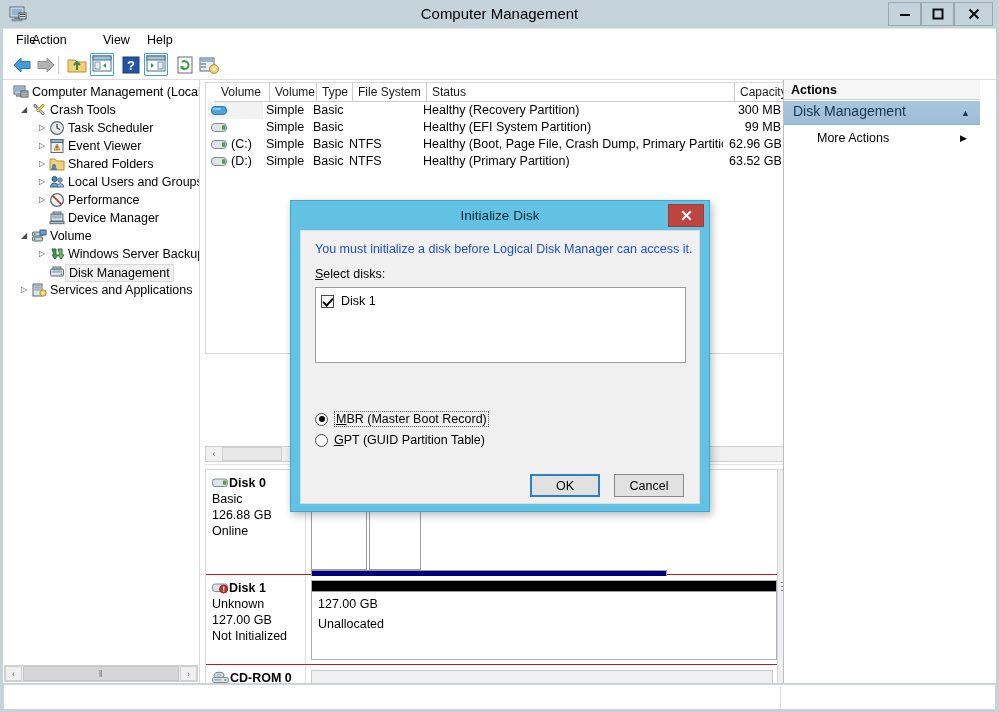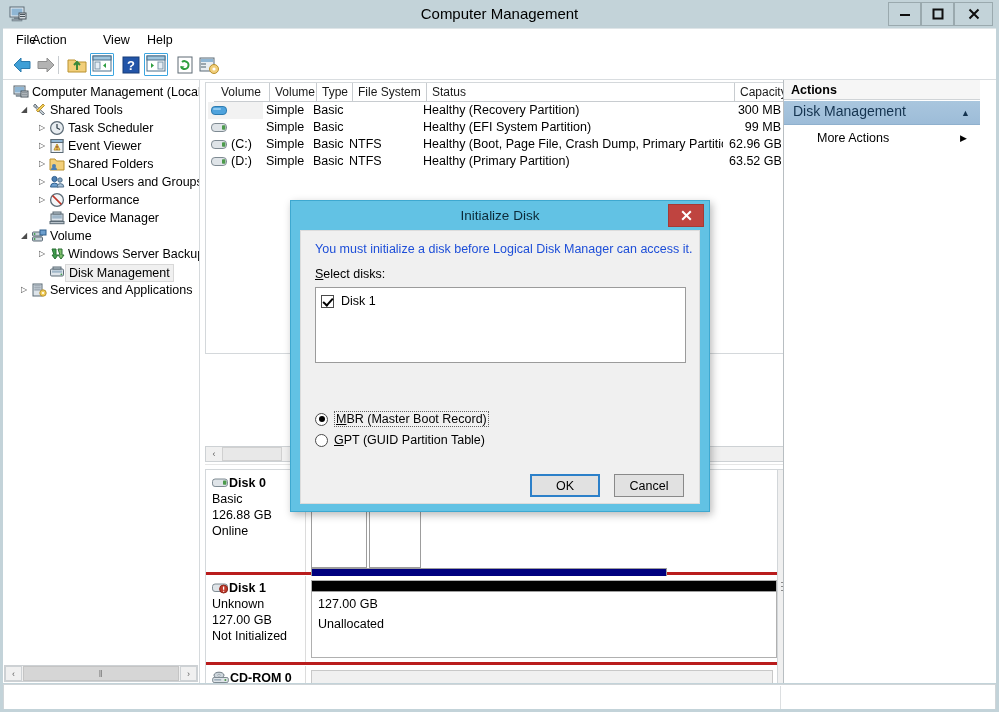--- a/index.html
+++ b/index.html
@@ -318,21 +318,21 @@
     background: #ffffff;
     border: 1px solid #d4d8db;
     box-sizing: border-box;
     overflow: hidden;
   }
   .disk-block {
     position: absolute;
     left: 0;
     width: 571px;
     background: #ffffff;
-    border-bottom: 3px solid #b91c1c;
+    border-bottom: 1px solid #b91c1c;
     box-sizing: border-box;
   }
   .disk-info {
     position: absolute;
     left: 0; top: 0;
     width: 100px;
     height: 100%;
     padding: 5px 6px 0 6px;
     border-right: 1px solid #dcdcdc;
     box-sizing: border-box;
@@ -769,21 +769,21 @@
         <span class="tree-label" style="left:29px">Computer Management (Local</span>
       </div>
 
       <div class="tree-row" style="top:21px">
         <span class="tree-exp" style="left:15px">◢</span>
         <svg class="tree-ico" style="left:28px" viewBox="0 0 16 16">
           <path d="M4 2 L6 4 L4.5 6 L2.5 4 Z" fill="#b9c3cb" stroke="#6b757d"></path>
           <path d="M4.5 6 L12 13 L13.5 11.5 L6 4.5 Z" fill="#c9d2d9" stroke="#6b757d"></path>
           <path d="M12 2 L13.5 3.5 L7 10 L5.5 8.5 Z" fill="#f2cf5a" stroke="#b9912f"></path>
         </svg>
-        <span class="tree-label" style="left:47px">Shared Tools</span>
+        <span class="tree-label" style="left:47px">Crash Tools</span>
       </div>
 
       <div class="tree-row" style="top:39px">
         <span class="tree-exp" style="left:33px">▷</span>
         <svg class="tree-ico" style="left:46px" viewBox="0 0 16 16">
           <circle cx="8" cy="8" r="6.4" fill="#e8edf1" stroke="#5b6a75" stroke-width="1.2"></circle>
           <path d="M8 4 L8 8 L11 9.5" stroke="#2b3a45" stroke-width="1.2" fill="none"></path>
         </svg>
         <span class="tree-label" style="left:65px">Task Scheduler</span>
       </div>

